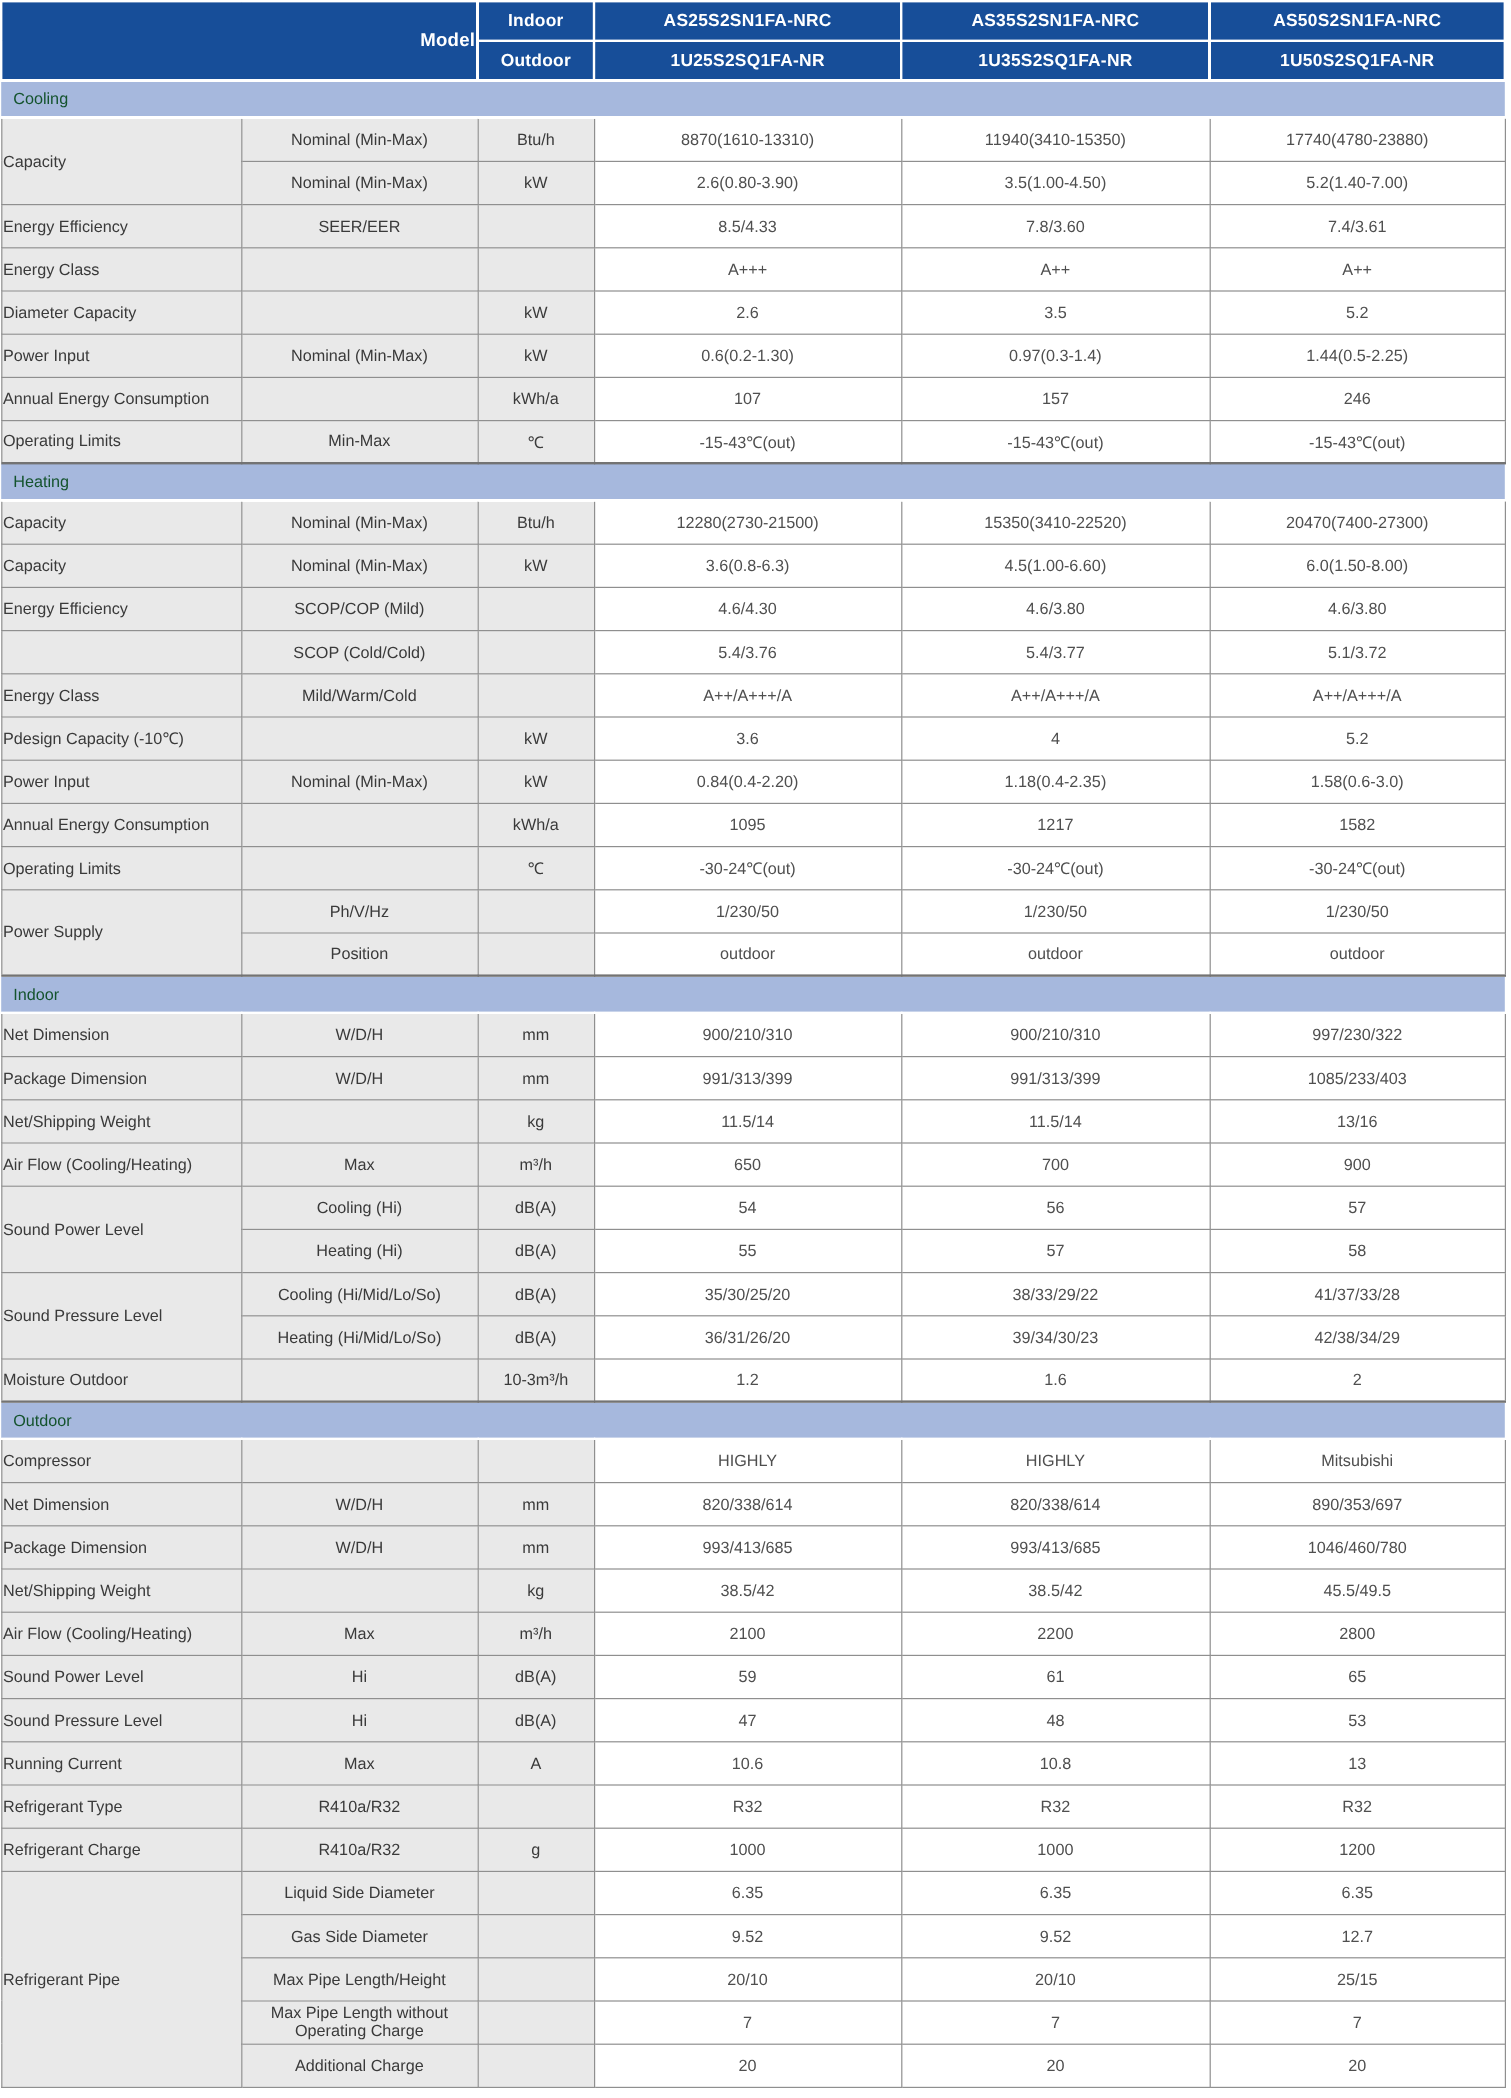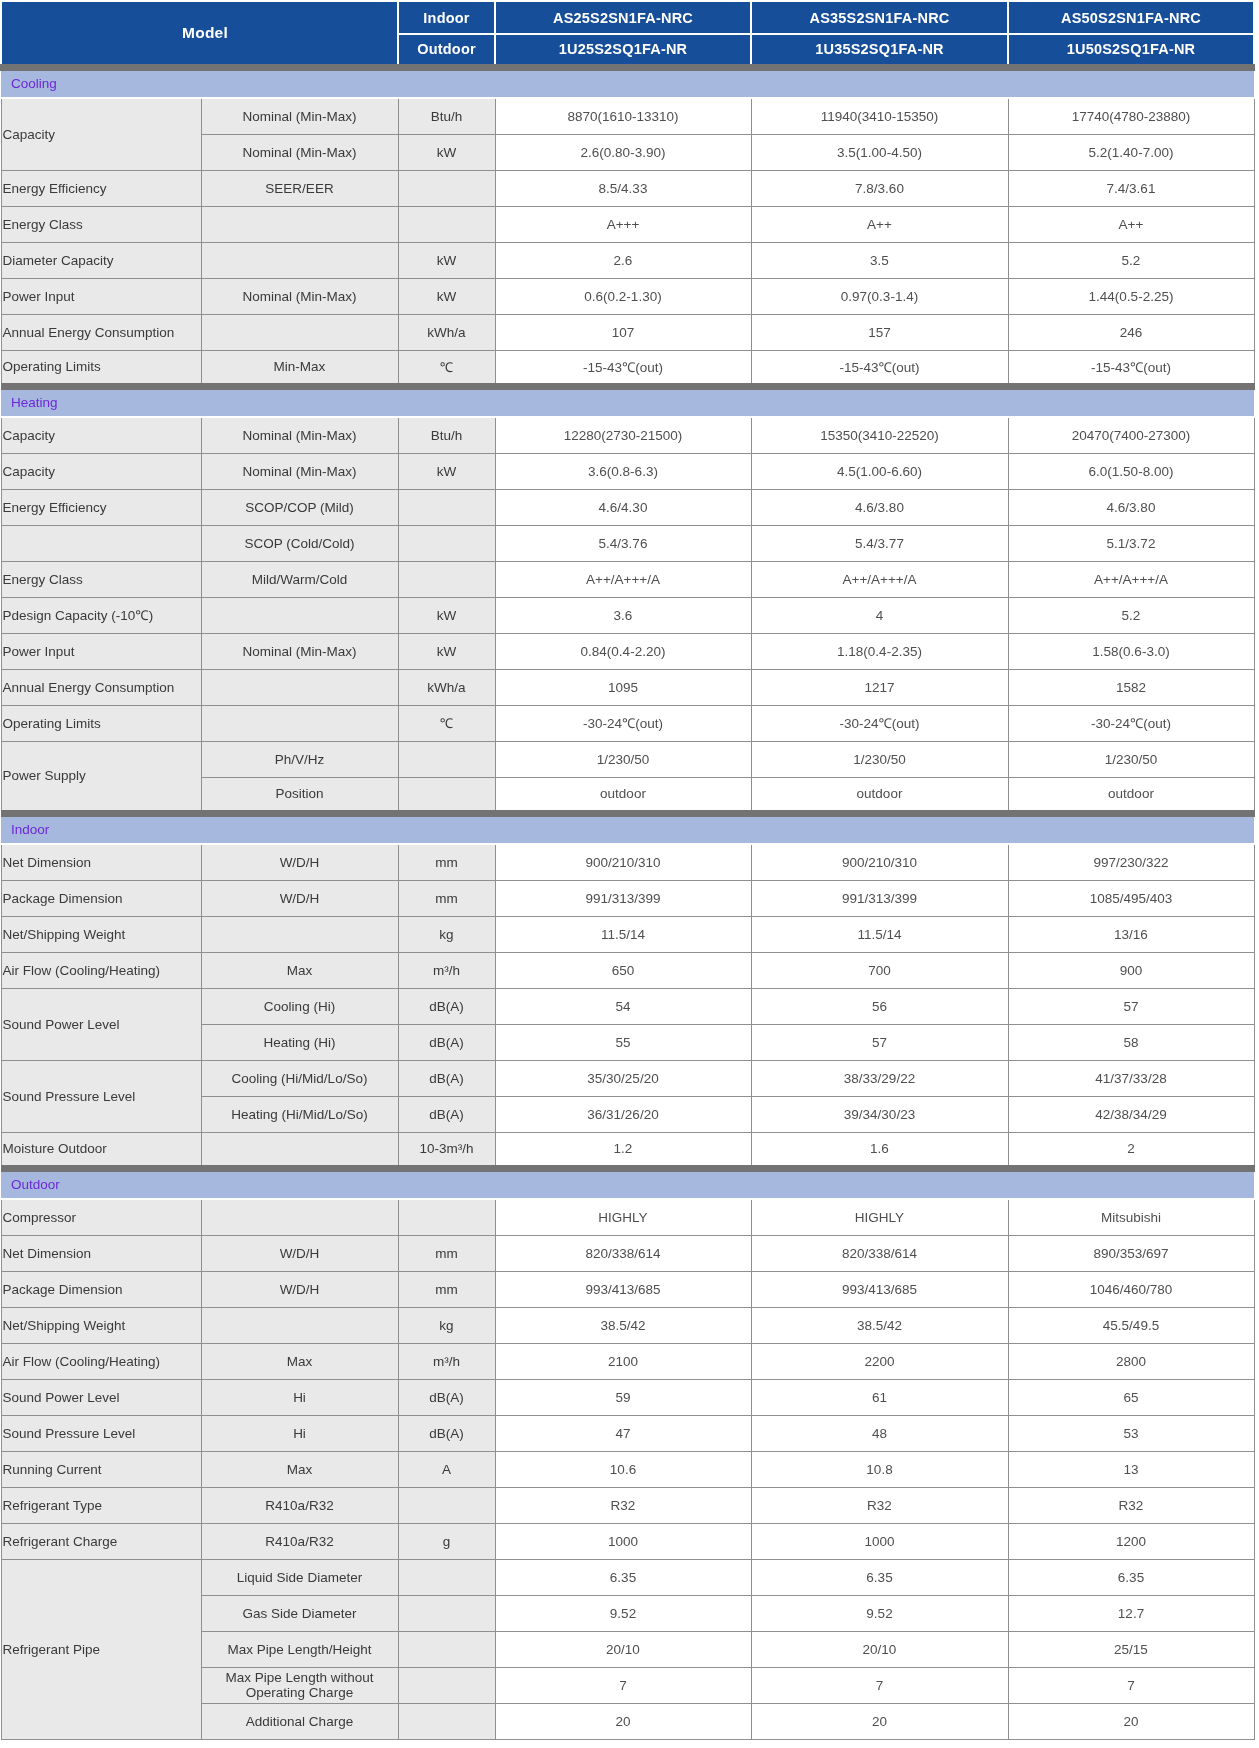--- a/index.html
+++ b/index.html
@@ -13,29 +13,29 @@
     width:1253px;
   }
   td{overflow:hidden;}
   
   td.hdr{
     background:#174E99;color:#ffffff;font-weight:bold;
     border:2px solid #ffffff;text-align:center;
     font-size:14.5px;letter-spacing:.2px;
   }
   td.hdr-model{
-    text-align:center;padding-left:12px;font-size:15.5px;
+    text-align:right;padding-left:12px;font-size:15.5px;
   }
   tr.hrow{height:33px;}
   
   tr.bandrow{height:31px;}
   td.band{
-    background:#A6B8DD;color:#6d28d9;text-align:left;
+    background:#A6B8DD;color:#14532d;text-align:left;
     padding-left:10px;font-size:13.5px;
-    border-top:7px solid #737373;border-bottom:2px solid #ffffff;
+    border-top:2px solid #737373;border-bottom:2px solid #ffffff;
   }
   
   tr.r{height:36px;}
   td.lbl,td.sub,td.unit,td.val{
     border:1px solid #8f8f8f;font-size:13.5px;
   }
   td.lbl{
     background:#E9E9E9;color:#3a3a3a;text-align:left;
   }
   td.sub,td.unit{
@@ -241,21 +241,21 @@
     <td class="val">900/210/310</td>
     <td class="val">900/210/310</td>
     <td class="val">997/230/322</td>
   </tr>
   <tr class="r">
     <td class="lbl">Package Dimension</td>
     <td class="sub">W/D/H</td>
     <td class="unit">mm</td>
     <td class="val">991/313/399</td>
     <td class="val">991/313/399</td>
-    <td class="val">1085/495/403</td>
+    <td class="val">1085/233/403</td>
   </tr>
   <tr class="r">
     <td class="lbl">Net/Shipping Weight</td>
     <td class="sub"></td>
     <td class="unit">kg</td>
     <td class="val">11.5/14</td>
     <td class="val">11.5/14</td>
     <td class="val">13/16</td>
   </tr>
   <tr class="r">

